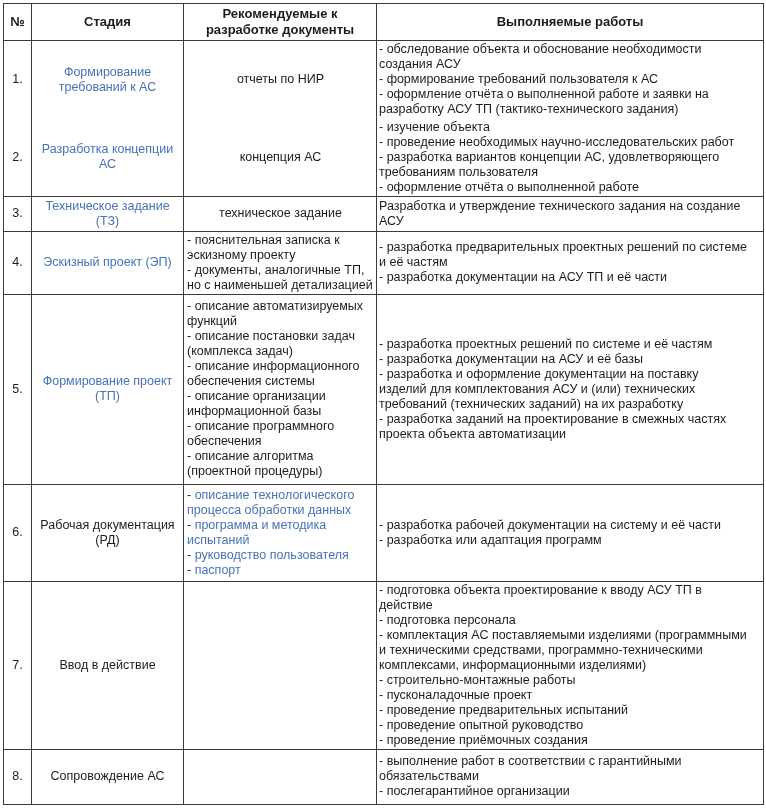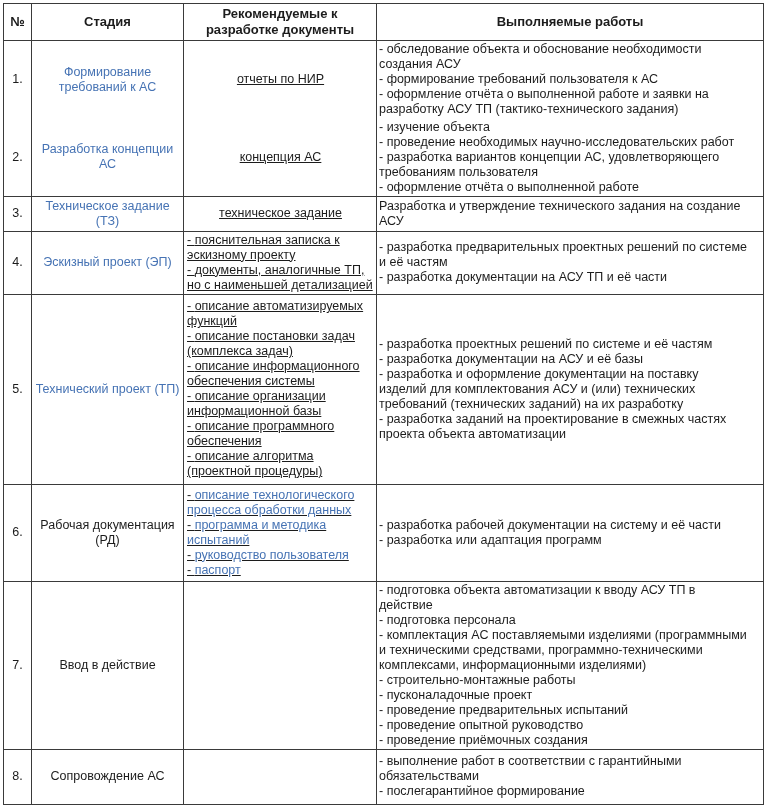--- a/index.html
+++ b/index.html
@@ -40,21 +40,21 @@
     border: 1px solid var(--border);
     font-size: 12.5px;
     line-height: 15px;
     vertical-align: middle;
     padding: 1px 2px;
   }
   tr.no-divider td { border-bottom: none; }
   tr.no-divider + tr td { border-top: none; }
   td.num-cell { text-align: center; }
   td.stage-cell { text-align: center; white-space: pre-line; padding: 1px 3px; }
-  td.docs-cell { padding: 1px 2px 1px 3px; text-decoration: underline; }
+  td.docs-cell { padding: 1px 2px 1px 3px; }
   td.docs-cell.centered { text-align: center; }
   td.works-cell { padding: 1px 14px 1px 2px; }
   .link { color: var(--link); cursor: pointer; margin-top: 41px; }
   .doc-item, .work-item { text-align: left; }
 </style>
 </head>
 <body>
 
 <div class="wrap">
   <table class="stages">
@@ -119,21 +119,21 @@
             <div class="doc-item"><span>- </span><span>пояснительная записка к эскизному проекту</span></div>
             <div class="doc-item"><span>- </span><span>документы, аналогичные ТП, но с наименьшей детализацией</span></div>
           </td>
           <td class="works-cell">
             <div class="work-item">- разработка предварительных проектных решений по системе и её частям</div>
             <div class="work-item">- разработка документации на АСУ ТП и её части</div>
           </td>
         </tr>
         <tr style="height: 190px;">
           <td class="num-cell">5.</td>
-          <td class="stage-cell"><span class="link">Технический проект (ТП)</span></td>
+          <td class="stage-cell"><span class="link">Формирование проект (ТП)</span></td>
           <td class="docs-cell">
             <div class="doc-item"><span>- </span><span>описание автоматизируемых функций</span></div>
             <div class="doc-item"><span>- </span><span>описание постановки задач (комплекса задач)</span></div>
             <div class="doc-item"><span>- </span><span>описание информационного обеспечения системы</span></div>
             <div class="doc-item"><span>- </span><span>описание организации информационной базы</span></div>
             <div class="doc-item"><span>- </span><span>описание программного обеспечения</span></div>
             <div class="doc-item"><span>- </span><span>описание алгоритма (проектной процедуры)</span></div>
           </td>
           <td class="works-cell">
             <div class="work-item">- разработка проектных решений по системе и её частям</div>
@@ -155,34 +155,34 @@
           <td class="works-cell">
             <div class="work-item">- разработка рабочей документации на систему и её части</div>
             <div class="work-item">- разработка или адаптация программ</div>
           </td>
         </tr>
         <tr style="height: 167px;">
           <td class="num-cell">7.</td>
           <td class="stage-cell"><span>Ввод в действие</span></td>
           <td class="docs-cell"></td>
           <td class="works-cell">
-            <div class="work-item">- подготовка объекта автоматизации к вводу АСУ ТП в действие</div>
+            <div class="work-item">- подготовка объекта проектирование к вводу АСУ ТП в действие</div>
             <div class="work-item">- подготовка персонала</div>
             <div class="work-item">- комплектация АС поставляемыми изделиями (программными и техническими средствами, программно-техническими комплексами, информационными изделиями)</div>
             <div class="work-item">- строительно-монтажные работы</div>
             <div class="work-item">- пусконаладочные проект</div>
             <div class="work-item">- проведение предварительных испытаний</div>
             <div class="work-item">- проведение опытной руководство</div>
             <div class="work-item">- проведение приёмочных создания</div>
           </td>
         </tr>
         <tr style="height: 55px;">
           <td class="num-cell">8.</td>
           <td class="stage-cell"><span>Сопровождение АС</span></td>
           <td class="docs-cell"></td>
           <td class="works-cell">
             <div class="work-item">- выполнение работ в соответствии с гарантийными обязательствами</div>
-            <div class="work-item">- послегарантийное формирование</div>
+            <div class="work-item">- послегарантийное организации</div>
           </td>
         </tr>
       </tbody>
   </table>
 </div>
 
 </body></html>

